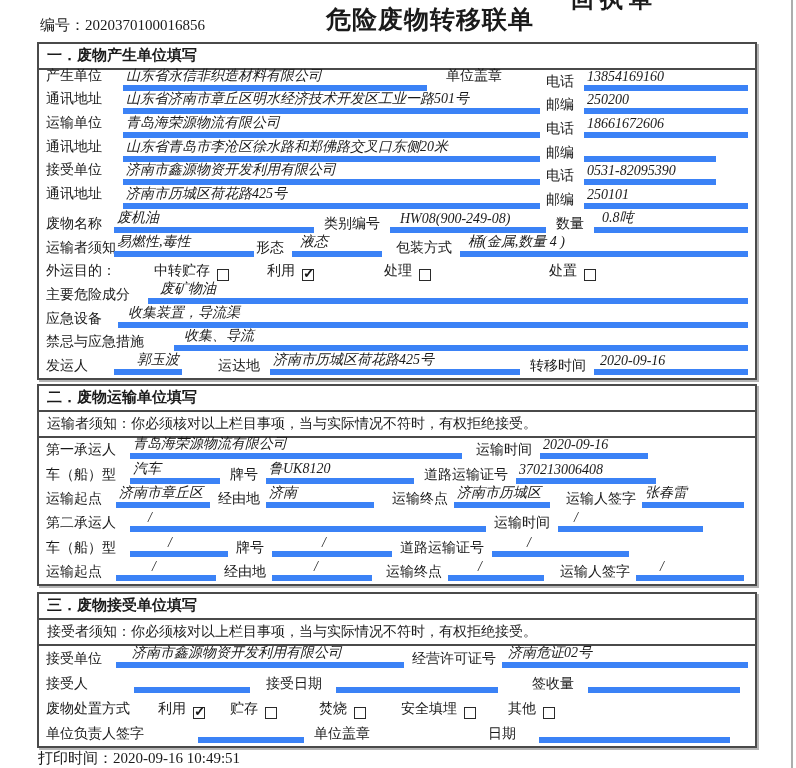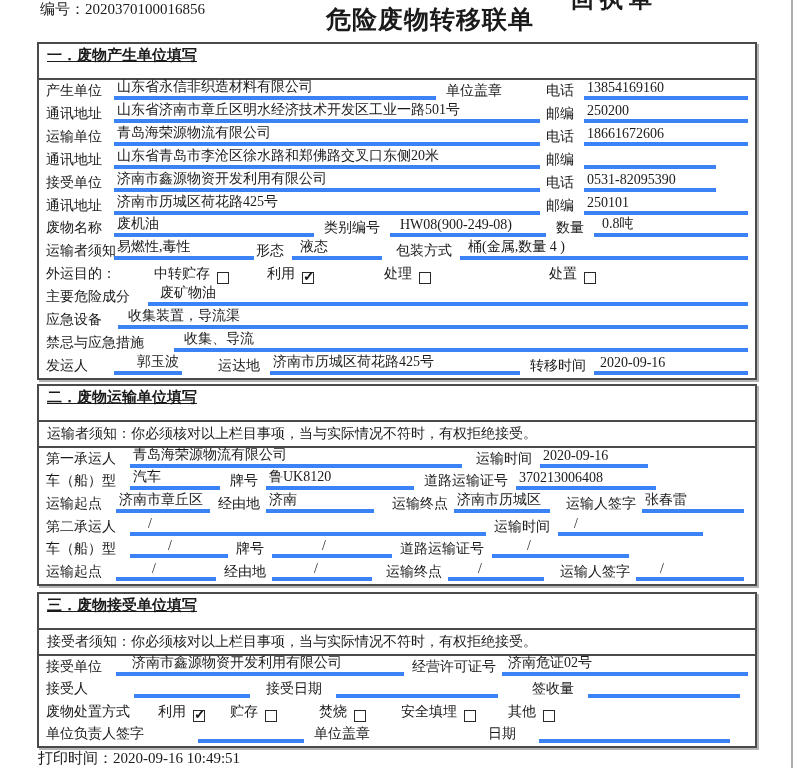--- a/index.html
+++ b/index.html
@@ -8,59 +8,59 @@
     width: 796px; height: 768px;
     font-family: "Liberation Serif", "DejaVu Serif", serif;
     color: #1a1a1a;
     position: relative;
     overflow: hidden;
   }
   .page { position:absolute; inset:0; background:#fff; overflow:hidden; }
   .page-edge { position:absolute; top:0; bottom:0; right:3px; width:2px; background:#adadad; }
 
   
-  .serial { position:absolute; left:40px; top:0; font-size:15px; white-space:nowrap; }
+  .serial { position:absolute; left:40px; top:16px; font-size:15px; white-space:nowrap; }
   .doc-title { position:absolute; left:326px; top:3px; font-size:25px; font-weight:bold; letter-spacing:1px; white-space:nowrap; }
   .corner-stamp { position:absolute; left:571px; top:-16px; font-size:23px; font-weight:bold; letter-spacing:6px; white-space:nowrap; }
 
   
   .box {
     position:absolute; left:37px; width:720px;
     border:2px solid #4a4a4a;
     box-shadow: 2px 2px 0 #b5b5b5;
     background:#fff;
     display:flex; flex-direction:column;
   }
   .sec1 { top:42px;  height:338px; }
   .sec2 { top:384px; height:202px; }
   .sec3 { top:592px; height:156px; }
 
   .sec-h {
     font-weight:bold; font-size:15px;
-    padding:2px 8px 13px 8px;
+    padding:2px 8px 3px 8px;
     border-bottom:2px solid #4a4a4a;
     flex:0 0 auto;
-    text-decoration:underline;
   }
   .notice {
     font-size:14px; padding:0 8px;
     border-bottom:2px solid #4a4a4a;
     flex:0 0 26px; display:flex; align-items:center;
   }
 
   .row { flex:1 1 0; display:flex; align-items:flex-end; padding:0 7px 3px 7px; font-size:14px; min-height:0; }
   .lbl { white-space:nowrap; flex:0 0 auto; }
   .u {
-    border-bottom:4px solid #3b82f6;
+    border-bottom:6px solid #3b82f6;
     white-space:nowrap; overflow:hidden;
     padding:0 3px; min-height:17px;
     flex:0 0 auto;
+    font-style:italic;
   }
   .grow { flex:1 1 auto; }
-  .lg { display:flex; align-items:flex-end; flex:0 0 500px; }
+  .lg { display:flex; flex:0 0 500px;gap:9px; }
 
   
   .cb {
     display:inline-block; width:12px; height:12px;
     border:1px solid #2a2a2a; margin-left:7px;
     position:relative; top:1px; flex:0 0 auto;
   }
   .cb.checked::after {
     content:"✓"; position:absolute; left:0; top:-5px;
     font-size:14px; font-weight:bold; color:#1a1a1a;

